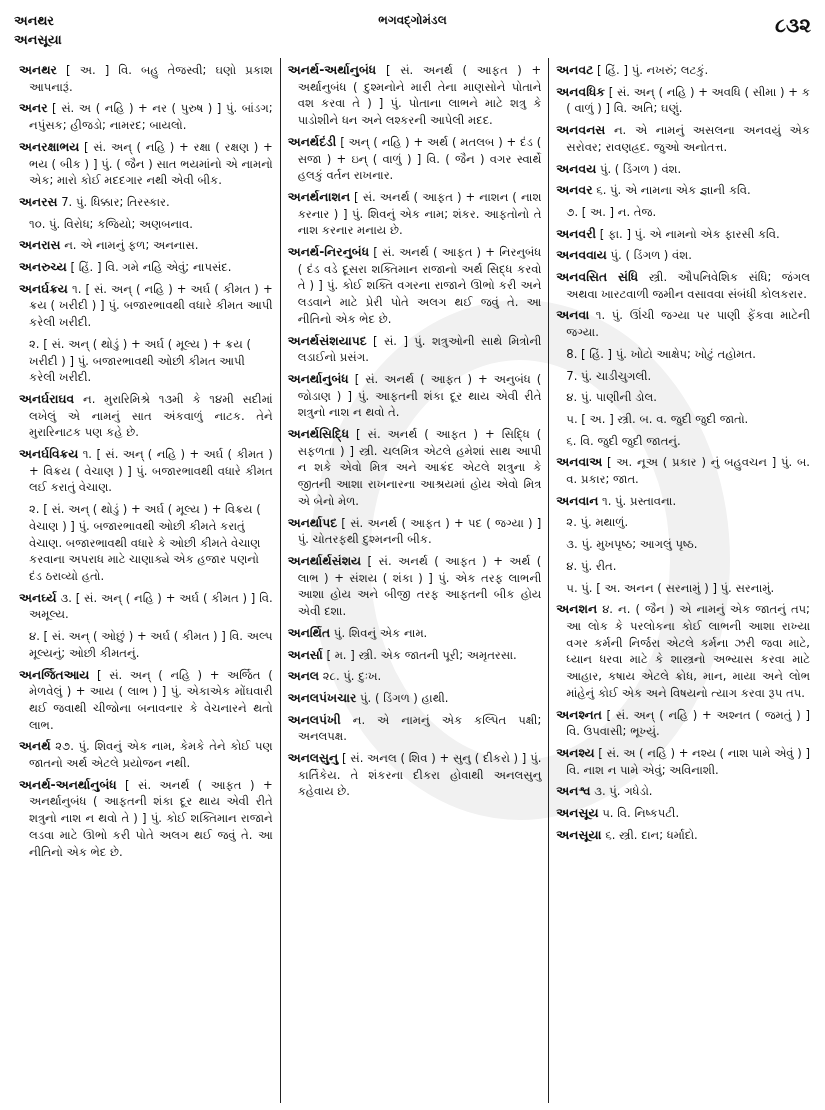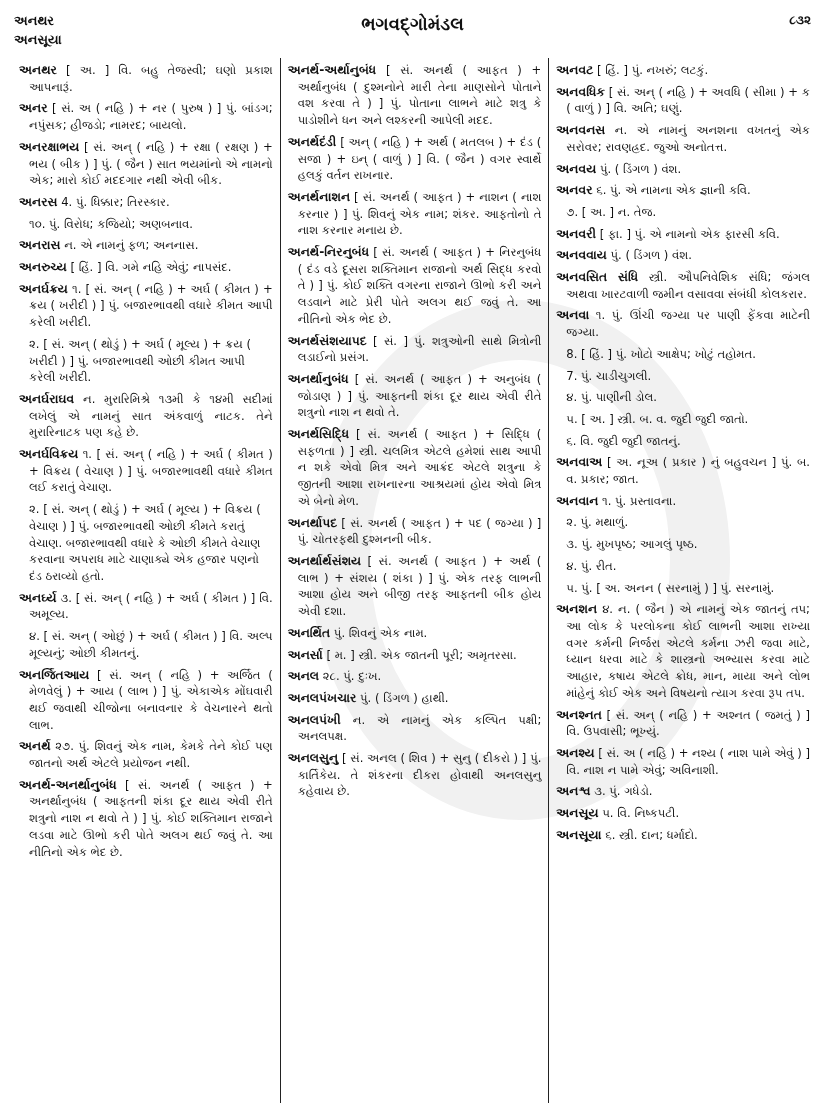--- a/index.html
+++ b/index.html
@@ -3,22 +3,22 @@
 <meta charset="utf-8">
 <style>
   html, body { margin: 0; padding: 0; background: #ffffff; }
   body { width: 825px; height: 1110px; position: relative; overflow: hidden;
          font-family: "DejaVu Sans", sans-serif; color: #111; }
   .watermark { position: absolute; left: 310px; top: 300px; width: 420px; height: 520px;
                border-radius: 50%; border: 60px solid #f1f1f1; box-sizing: border-box; z-index: 0; }
   .header { position: absolute; top: 0; left: 0; width: 825px; height: 58px; z-index: 1; }
   .guide-top { position: absolute; left: 14px; top: 13px; font-size: 13px; font-weight: bold; }
   .guide-bottom { position: absolute; left: 14px; top: 32px; font-size: 13px; font-weight: bold; }
-  .book-title { position: absolute; left: 0; width: 825px; top: 13px; text-align: center; font-size: 18px; font-weight: bold; }
-  .page-num { position: absolute; right: 14px; top: 13px; font-size: 12px; font-weight: bold; }
+  .book-title { position: absolute; left: 0; width: 825px; top: 13px; text-align: center; font-size: 12px; font-weight: bold; }
+  .page-num { position: absolute; right: 14px; top: 13px; font-size: 20px; font-weight: bold; }
   .columns { position: absolute; top: 58px; left: 12px; width: 805px; height: 1045px; display: flex; z-index: 1; }
   .col { flex: 1; padding: 4px 7px; box-sizing: border-box; }
   .col + .col { border-left: 1.5px solid #222; }
   .col:nth-child(2) { border-left: 1.5px solid #222; }
   .entry { font-size: 11.6px; line-height: 16.7px; margin: 0 0 5px 0; text-align: justify; padding-left: 10px; text-indent: -10px; }
   .head { font-weight: bold; font-size: 12.3px; }
   .sub { font-size: 11.6px; line-height: 16.7px; margin: 0 0 5px 0; padding-left: 10px; }
 </style>
 </head>
 <body>
@@ -30,21 +30,21 @@
   <div class="guide-bottom">અનસૂયા</div>
   <div class="book-title">ભગવદ્ગોમંડલ</div>
   <div class="page-num">૮૩૨</div>
 </div>
 
 <div class="columns">
   <div class="col">
       <p class="entry"><span class="head">અનથર</span><span> [ અ. ] વિ. બહુ તેજસ્વી; ઘણો પ્રકાશ આપનારૂં.</span></p>
       <p class="entry"><span class="head">અનર</span><span> [ સં. અ ( નહિ ) + નર ( પુરુષ ) ] પું. બાંડગ; નપુંસક; હીજડો; નામરદ; બાયલો.</span></p>
       <p class="entry"><span class="head">અનરક્ષાભય</span><span> [ સં. અન્ ( નહિ ) + રક્ષા ( રક્ષણ ) + ભય ( બીક ) ] પું. ( જૈન ) સાત ભયમાંનો એ નામનો એક; મારો કોઈ મદદગાર નથી એવી બીક.</span></p>
-      <p class="entry"><span class="head">અનરસ</span><span> 4. પું. ધિક્કાર; તિરસ્કાર.</span></p>
+      <p class="entry"><span class="head">અનરસ</span><span> 7. પું. ધિક્કાર; તિરસ્કાર.</span></p>
       <p class="sub">૧૦. પું. વિરોધ; કજિયો; અણબનાવ.</p>
       <p class="entry"><span class="head">અનરાસ</span><span> ન. એ નામનું ફળ; અનનાસ.</span></p>
       <p class="entry"><span class="head">અનરુચ્ય</span><span> [ હિં. ] વિ. ગમે નહિ એવું; નાપસંદ.</span></p>
       <p class="entry"><span class="head">અનર્ઘક્રય</span><span> ૧. [ સં. અન્ ( નહિ ) + અર્ઘ ( કીમત ) + ક્રય ( ખરીદી ) ] પું. બજારભાવથી વધારે કીમત આપી કરેલી ખરીદી.</span></p>
       <p class="sub">૨. [ સં. અન્ ( થોડું ) + અર્ઘ ( મૂલ્ય ) + ક્રય ( ખરીદી ) ] પું. બજારભાવથી ઓછી કીમત આપી કરેલી ખરીદી.</p>
       <p class="entry"><span class="head">અનર્ઘરાઘવ</span><span> ન. મુરારિમિશ્રે ૧૩મી કે ૧૪મી સદીમાં લખેલું એ નામનું સાત અંકવાળું નાટક. તેને મુરારિનાટક પણ કહે છે.</span></p>
       <p class="entry"><span class="head">અનર્ઘવિક્રય</span><span> ૧. [ સં. અન્ ( નહિ ) + અર્ઘ ( કીમત ) + વિક્રય ( વેચાણ ) ] પું. બજારભાવથી વધારે કીમત લઈ કરાતું વેચાણ.</span></p>
       <p class="sub">૨. [ સં. અન્ ( થોડું ) + અર્ઘ ( મૂલ્ય ) + વિક્રય ( વેચાણ ) ] પું. બજારભાવથી ઓછી કીમતે કરાતું વેચાણ. બજારભાવથી વધારે કે ઓછી કીમતે વેચાણ કરવાના અપરાધ માટે ચાણાક્યે એક હજાર પણનો દંડ ઠરાવ્યો હતો.</p>
       <p class="entry"><span class="head">અનર્ઘ્ય</span><span> ૩. [ સં. અન્ ( નહિ ) + અર્ઘ ( કીમત ) ] વિ. અમૂલ્ય.</span></p>
       <p class="sub">૪. [ સં. અન્ ( ઓછું ) + અર્ઘ ( કીમત ) ] વિ. અલ્પ મૂલ્યનું; ઓછી કીમતનું.</p>
@@ -65,21 +65,21 @@
       <p class="entry"><span class="head">અનર્થિત</span><span> પું. શિવનું એક નામ.</span></p>
       <p class="entry"><span class="head">અનર્સા</span><span> [ મ. ] સ્ત્રી. એક જાતની પૂરી; અમૃતરસા.</span></p>
       <p class="entry"><span class="head">અનલ</span><span> ૨૮. પું. દુઃખ.</span></p>
       <p class="entry"><span class="head">અનલપંખચાર</span><span> પું. ( ડિંગળ ) હાથી.</span></p>
       <p class="entry"><span class="head">અનલપંખી</span><span> ન. એ નામનું એક કલ્પિત પક્ષી; અનલપક્ષ.</span></p>
       <p class="entry"><span class="head">અનલસુનુ</span><span> [ સં. અનલ ( શિવ ) + સુનુ ( દીકરો ) ] પું. કાર્તિકેય. તે શંકરના દીકરા હોવાથી અનલસુનુ કહેવાય છે.</span></p>
     </div>
   <div class="col">
       <p class="entry"><span class="head">અનવટ</span><span> [ હિં. ] પું. નખરું; લટકું.</span></p>
       <p class="entry"><span class="head">અનવધિક</span><span> [ સં. અન્ ( નહિ ) + અવધિ ( સીમા ) + ક ( વાળું ) ] વિ. અતિ; ઘણું.</span></p>
-      <p class="entry"><span class="head">અનવનસ</span><span> ન. એ નામનું અનશના વખતનું એક સરોવર; રાવણહ્રદ. જુઓ અનોતત્ત.</span></p>
+      <p class="entry"><span class="head">અનવનસ</span><span> ન. એ નામનું અસલના અનવયું એક સરોવર; રાવણહ્રદ. જુઓ અનોતત્ત.</span></p>
       <p class="entry"><span class="head">અનવય</span><span> પું. ( ડિંગળ ) વંશ.</span></p>
       <p class="entry"><span class="head">અનવર</span><span> ૬. પું. એ નામના એક જ્ઞાની કવિ.</span></p>
       <p class="sub">૭. [ અ. ] ન. તેજ.</p>
       <p class="entry"><span class="head">અનવરી</span><span> [ ફા. ] પું. એ નામનો એક ફારસી કવિ.</span></p>
       <p class="entry"><span class="head">અનવવાય</span><span> પું. ( ડિંગળ ) વંશ.</span></p>
       <p class="entry"><span class="head">અનવસિત સંધિ</span><span> સ્ત્રી. ઔપનિવેશિક સંધિ; જંગલ અથવા ખારટવાળી જમીન વસાવવા સંબંધી કોલકરાર.</span></p>
       <p class="entry"><span class="head">અનવા</span><span> ૧. પું. ઊંચી જગ્યા પર પાણી ફેંકવા માટેની જગ્યા.</span></p>
       <p class="sub">8. [ હિં. ] પું. ખોટો આક્ષેપ; ખોટું તહોમત.</p>
       <p class="sub">7. પું. ચાડીચુગલી.</p>
       <p class="sub">૪. પું. પાણીની ડોલ.</p>

